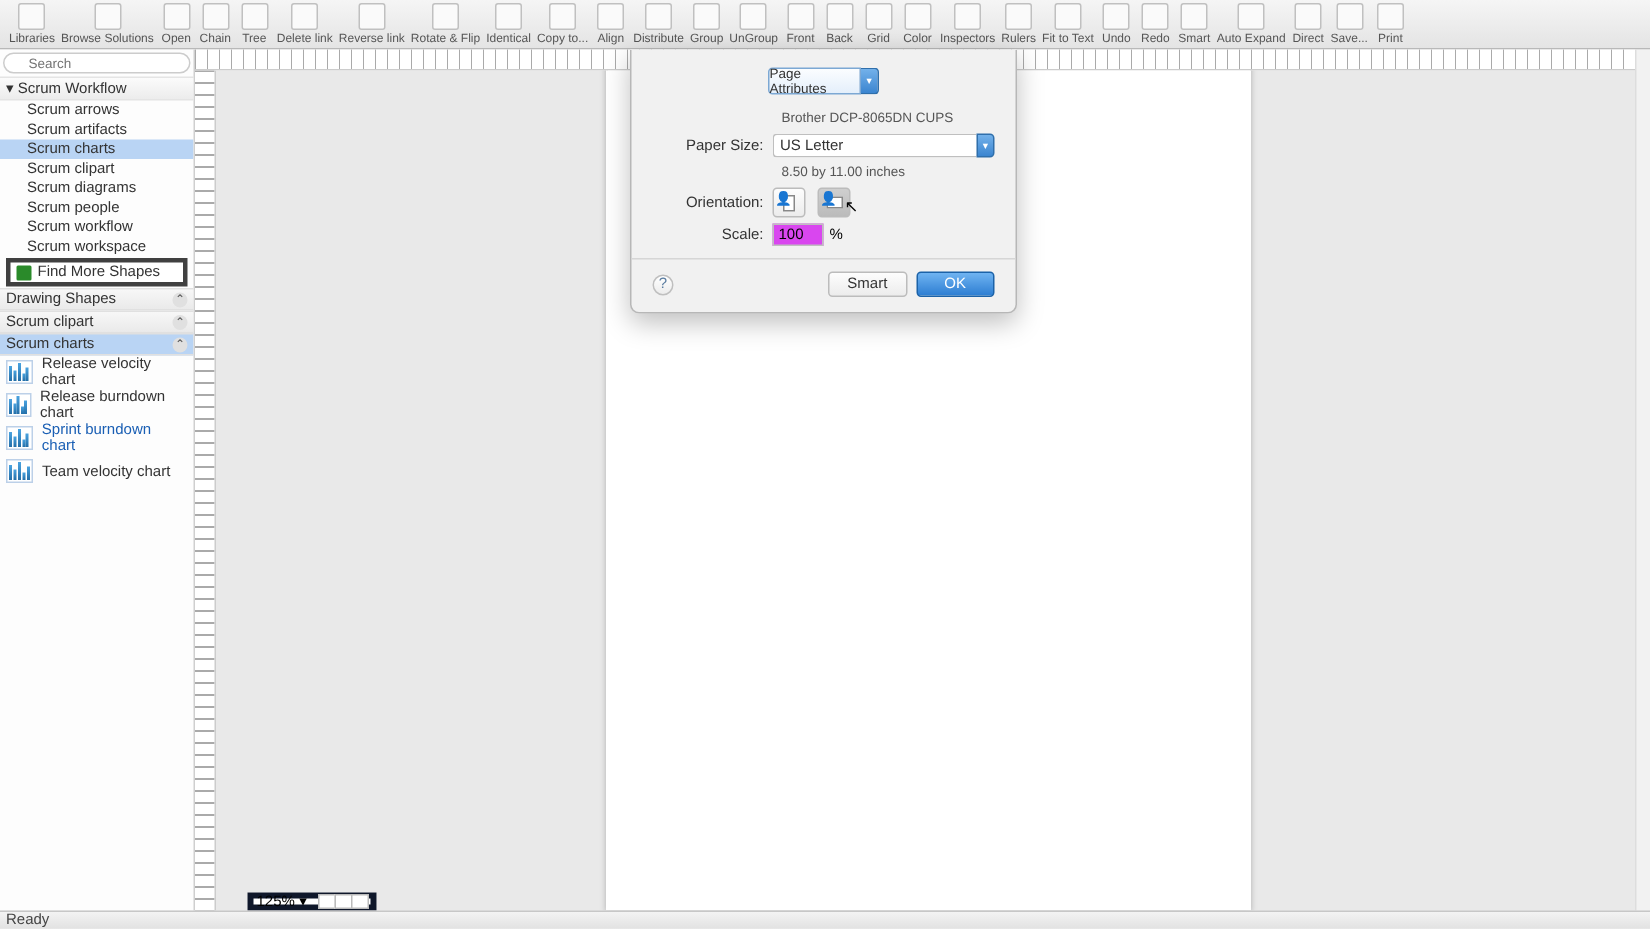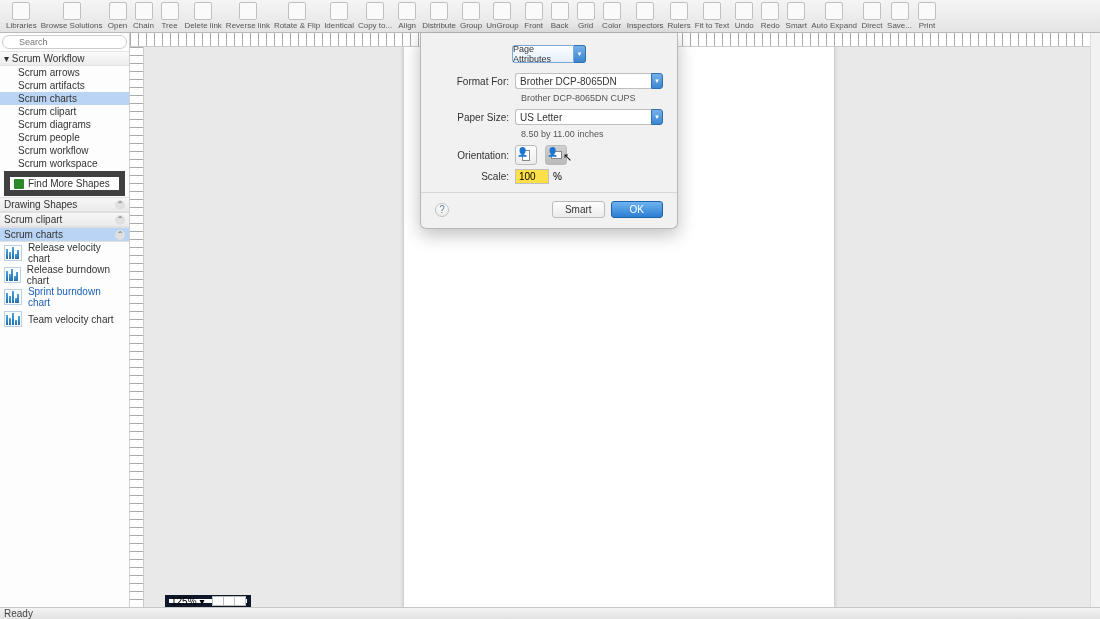--- a/index.html
+++ b/index.html
@@ -7,21 +7,21 @@
 .toolbar { height: 33px; background: linear-gradient(#f5f5f5, #e4e4e4); border-bottom: 1px solid #b8b8b8; display: flex; align-items: flex-start; padding: 2px 4px 0 4px; }
 .tb-item { display: flex; flex-direction: column; align-items: center; margin: 0 2px; cursor: pointer; min-width: 22px; }
 .tb-icon { width: 18px; height: 18px; border: 1px solid #c0c0c0; background: #fafafa; border-radius: 2px; display:flex; align-items:center; justify-content:center; }
 .tb-label { color: #555; font-size: 8px; margin-top: 1px; white-space: nowrap; }
 .sidebar { position: absolute; left: 0; top: 33px; width: 130px; bottom: 12px; background: #fdfdfd; border-right: 1px solid #cfcfcf; overflow: hidden; }
 .search-wrap { height: 18px; padding: 2px; }
 .search-input { width: 100%; height: 14px; border: 1px solid #ccc; border-radius: 8px; padding: 0 6px 0 16px; font-size: 9px; background: #fff; color:#888; }
 .tree-head { background: linear-gradient(#fbfbfb,#ececec); border-top:1px solid #e4e4e4; border-bottom:1px solid #e4e4e4; padding: 1px 4px; color:#333; display:flex; align-items:center; justify-content:space-between; }
 .tree-item { padding: 1px 4px 1px 18px; color: #333; display:flex; align-items:center; justify-content:space-between; cursor:pointer; }
 .tree-sel { background: #b9d4f4 !important; }
-.find-shapes { display:flex; align-items:center; padding:1px 4px; border:6px solid #404040; background:#fff; margin:1px 4px; font-size:9px; color:#333; }
+.find-shapes { display:flex; align-items:center; padding:1px 4px; border:3px solid #404040; background:#fff; margin:1px 4px; font-size:9px; color:#333; }
 .badge { width:10px; height:10px; border-radius:5px; background:#e0e0e0; color:#555; font-size:8px; display:flex; align-items:center; justify-content:center; }
 .cat-row { background: linear-gradient(#f7f7f7,#eaeaea); border-top:1px solid #e0e0e0; border-bottom:1px solid #e0e0e0; }
 .cat-row.sel { background:#b9d4f4; }
 .shape-row { display:flex; align-items:center; padding:3px 4px; height:22px; cursor:pointer; }
 .shape-thumb { width:18px; height:16px; border:1px solid #bcd0e8; background:#fff; margin-right:6px; display:flex; align-items:flex-end; justify-content:space-around; padding:1px; }
 .bar { width:2px; background: linear-gradient(#4aa3e0,#246fa8); }
 .shape-name { color:#333; }
 .shape-name.link { color:#1a5fb4; }
 .ruler-h { position:absolute; left:130px; right:10px; top:33px; height:14px; background:#fff; border-bottom:1px solid #ccc; background-image: repeating-linear-gradient(to right, #aaa 0, #aaa 1px, transparent 1px, transparent 8px); }
 .ruler-v { position:absolute; left:130px; top:47px; width:14px; bottom:12px; background:#fff; border-right:1px solid #ccc; background-image: repeating-linear-gradient(to bottom, #aaa 0, #aaa 1px, transparent 1px, transparent 8px); }
@@ -40,21 +40,21 @@
 .flabel { width:80px; text-align:right; color:#333; padding-right:6px; }
 .select { flex:1; height:16px; display:flex; }
 .sel-body { flex:1; background:#fff; border:1px solid #bfbfbf; border-right:none; border-radius:3px 0 0 3px; padding:1px 4px; color:#333; display:flex; align-items:center; }
 .sel-arrow { width:12px; background:linear-gradient(#73b1ea,#3b85d0); border:1px solid #2f6fab; border-radius:0 3px 3px 0; display:flex; align-items:center; justify-content:center; color:#fff; font-size:7px; }
 .subtext { margin-left:86px; color:#555; font-size:9px; margin-bottom:6px; }
 .orient-btn { width:22px; height:20px; border:1px solid #bcbcbc; background:linear-gradient(#fdfdfd,#ececec); border-radius:3px; margin-right:8px; display:flex; align-items:center; justify-content:center; position:relative; cursor:pointer; }
 .orient-btn.sel { background:linear-gradient(#cfcfcf,#bbbbbb); }
 .pg-port { width:8px; height:11px; background:#fff; border:1px solid #888; }
 .pg-land { width:11px; height:8px; background:#fff; border:1px solid #888; }
 .man { position:absolute; left:1px; top:1px; font-size:9px; }
-.scale-in { width:34px; height:15px; border:1px solid #bfbfbf; background:#fde047; padding:0 3px; }
+.scale-in { width:34px; height:15px; border:1px solid #bfbfbf; background:#d946ef; padding:0 3px; }
 .divider { height:1px; background:#d6d6d6; margin:8px -14px 8px -14px; }
 .btns { display:flex; justify-content:flex-end; align-items:center; }
 .help { width:14px; height:14px; border:1px solid #bfbfbf; border-radius:7px; display:flex; align-items:center; justify-content:center; color:#5a7ca0; margin-right:auto; background:linear-gradient(#fff,#ececec); }
 .btn { height:17px; padding:0 12px; border:1px solid #bcbcbc; border-radius:3px; background:linear-gradient(#fdfdfd,#ececec); margin-left:6px; display:flex; align-items:center; color:#333; cursor:pointer; }
 .btn.primary { background:linear-gradient(#6fb3f1,#2d7ed2); border-color:#1b62a8; color:#fff; padding:0 18px; }
 .cursor { position:absolute; font-size:11px; color:#000; }
 </style>
 </head>
 <body>
 
@@ -274,27 +274,20 @@
   <div class="page"></div>
 </div>
 <div class="scroll-v"></div>
 
 <div class="dialog">
   <div class="page-attr-btn">
     <div class="pab-left">Page Attributes</div>
     <div class="pab-right">▾</div>
   </div>
 
-  <div class="frow">
-    <div class="flabel">Format For:</div>
-    <div class="select">
-      <div class="sel-body">Brother DCP-8065DN</div>
-      <div class="sel-arrow">▾</div>
-    </div>
-  </div>
   <div class="subtext">Brother DCP-8065DN CUPS</div>
 
   <div class="frow">
     <div class="flabel">Paper Size:</div>
     <div class="select">
       <div class="sel-body">US Letter</div>
       <div class="sel-arrow">▾</div>
     </div>
   </div>
   <div class="subtext">8.50 by 11.00 inches</div>

